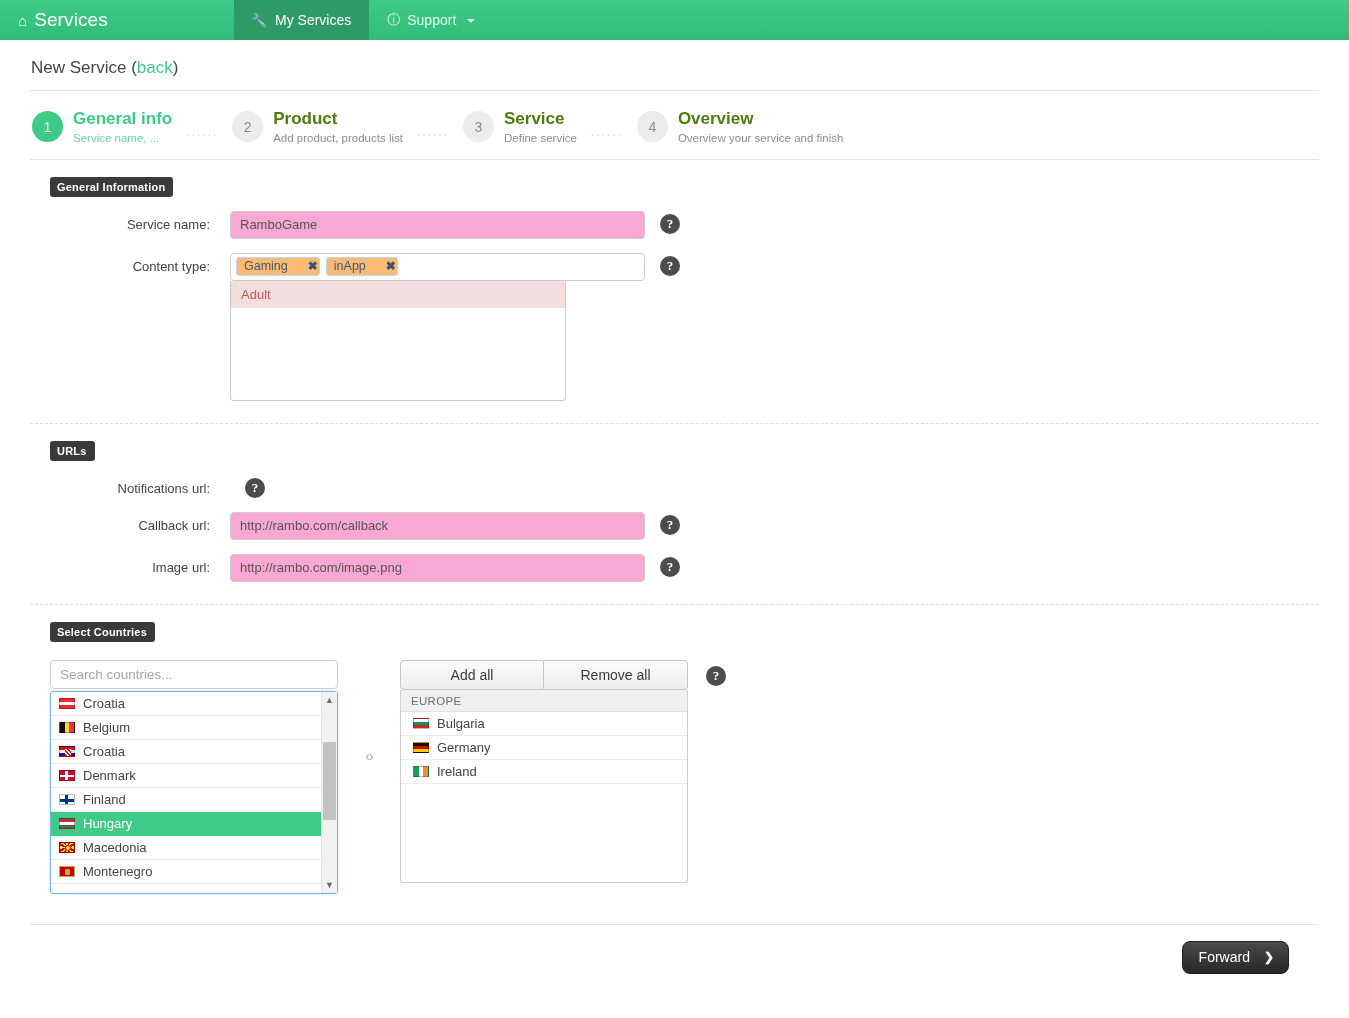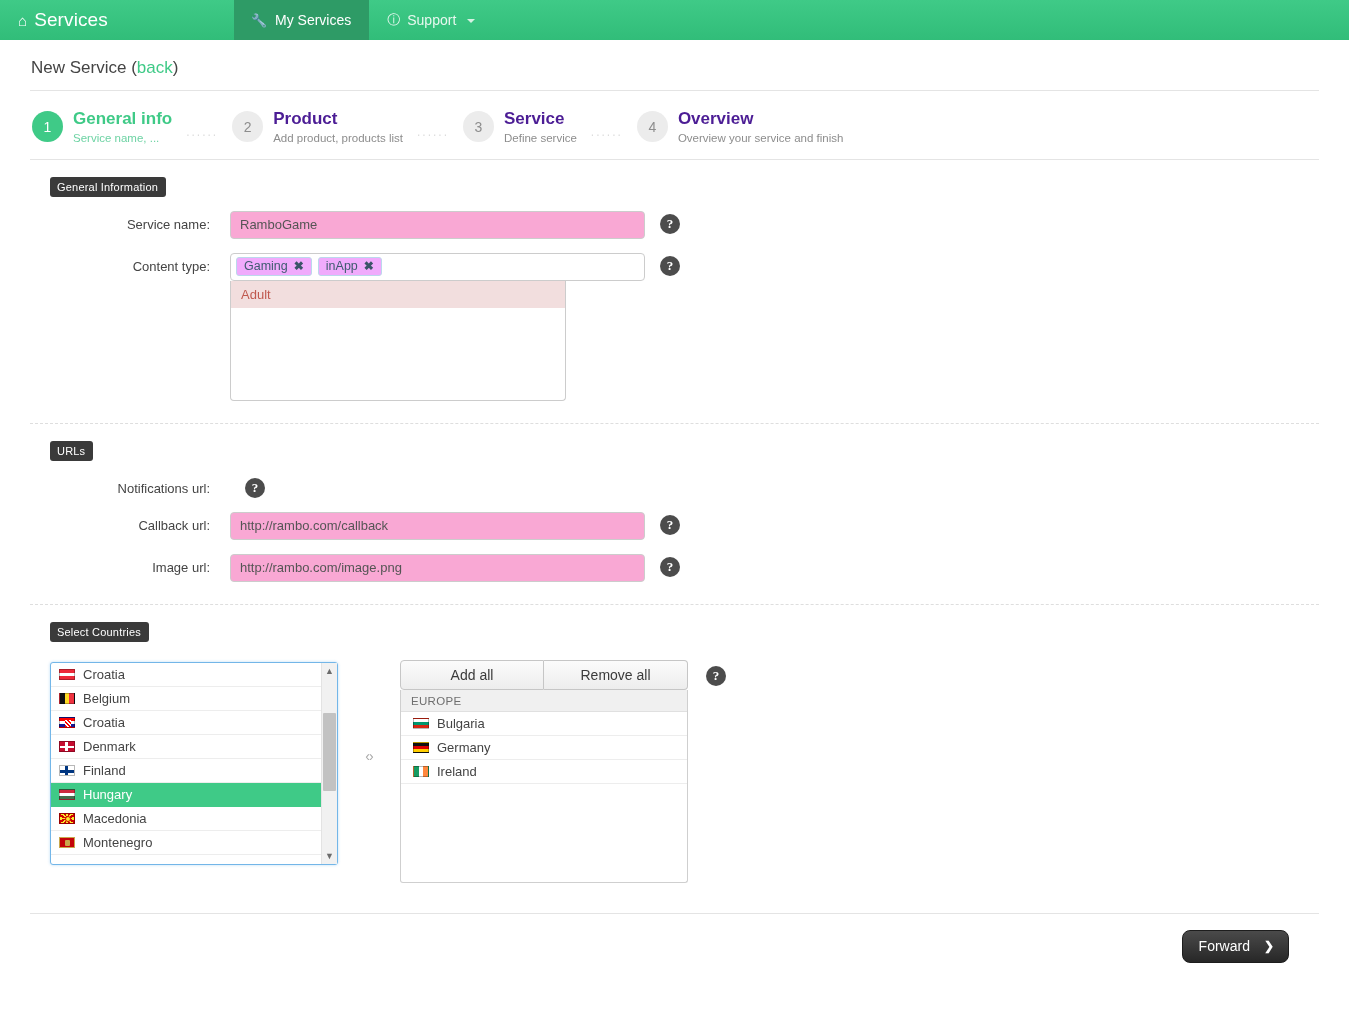--- a/index.html
+++ b/index.html
@@ -80,21 +80,21 @@
     width: 31px; height: 31px; border-radius: 50%;
     background: #ececec; color: #8d8d8d;
     display: flex; align-items: center; justify-content: center;
     font-size: 14px;
     flex: 0 0 auto;
     margin-top: 2px;
   }
   .step.active .step-num { background: #3fca87; color: #ffffff; }
   .step-txt { line-height: 1.15; }
   .step-name {
-    font-size: 17px; font-weight: bold; color: #4c1d95;
+    font-size: 17px; font-weight: bold; color: #4d7c0f;
     display:block; margin-bottom: 3px;
   }
   .step.active .step-name { color: #3fca87; }
   .step-desc { font-size: 11.5px; color: #8d8d8d; display:block; }
   .step.active .step-desc { color: #6ed3a4; }
   .step-sep {
     align-self: center;
     margin: 10px 14px 0 14px;
     color: #dcdcdc;
     letter-spacing: 2px;
@@ -107,21 +107,21 @@
     border-top: 1px dashed #dedede;
     margin: 22px 0 0 0;
   }
 
   
   .sec-badge {
     display: inline-block;
     background: #3a3a3a;
     color: #fff;
     font-size: 11px;
-    font-weight: normal;
+    font-weight: bold;
     padding: 4px 8px 4px 7px;
     border-radius: 3px;
     margin: 17px 0 0 20px;
     letter-spacing: .2px;
   }
 
   
   .form-row {
     display: flex;
     align-items: flex-start;
@@ -166,27 +166,27 @@
   .token-box {
     width: 415px;
     min-height: 28px;
     border: 1px solid #cccccc;
     border-radius: 4px;
     background: #fff;
     padding: 3px 5px;
     display: flex; align-items: center; gap: 6px;
   }
   .token {
-    background: #f0abfc;
+    background: #fdba74;
     border: 1px solid #bcd8ec;
     border-radius: 3px;
     color: #3f5b71;
     font-size: 12.5px;
-    padding: 1px 7px 2px 7px;
-    display: inline-flex; align-items: center; gap: 6px;
+    padding: 1px 1px 2px 7px;
+    display: inline-flex; align-items: center; gap: 20px;
     cursor: default;
   }
   .token .x { color: #3a5468; font-weight: bold; font-size: 12px; cursor: pointer; }
   .token-menu {
     width: 336px;
     height: 120px;
     border: 1px solid #cccccc;
     border-top: none;
     border-radius: 0 0 4px 4px;
     background: #fff;
@@ -499,20 +499,21 @@
   </div>
 
   <hr class="hr-dash">
 
   
   <div class="sec-badge">Select Countries</div>
 
   <div class="countries-area">
 
     <div class="col-left">
+      <input class="search-input" type="text" placeholder="Search countries..." style="">
       <div class="list-shell">
         <div class="list-body">
           <div class="c-item">
             <span class="flag f-at"></span>
             <span>Croatia</span>
           </div>
           <div class="c-item">
             <span class="flag f-be"></span>
             <span>Belgium</span>
           </div>

